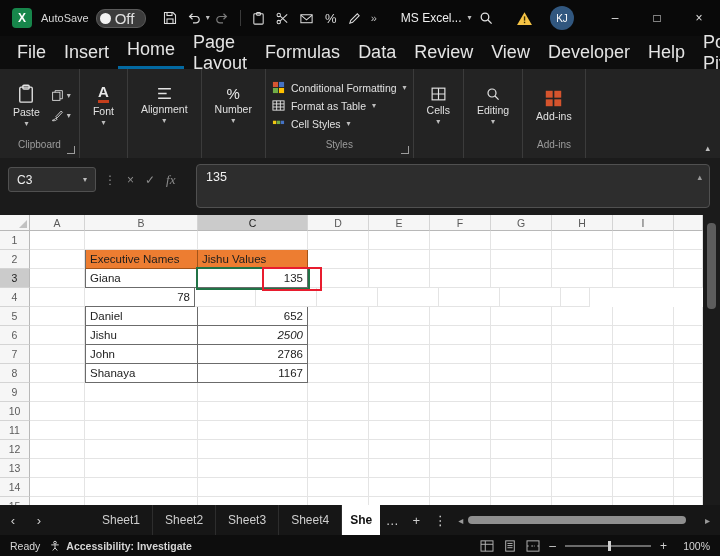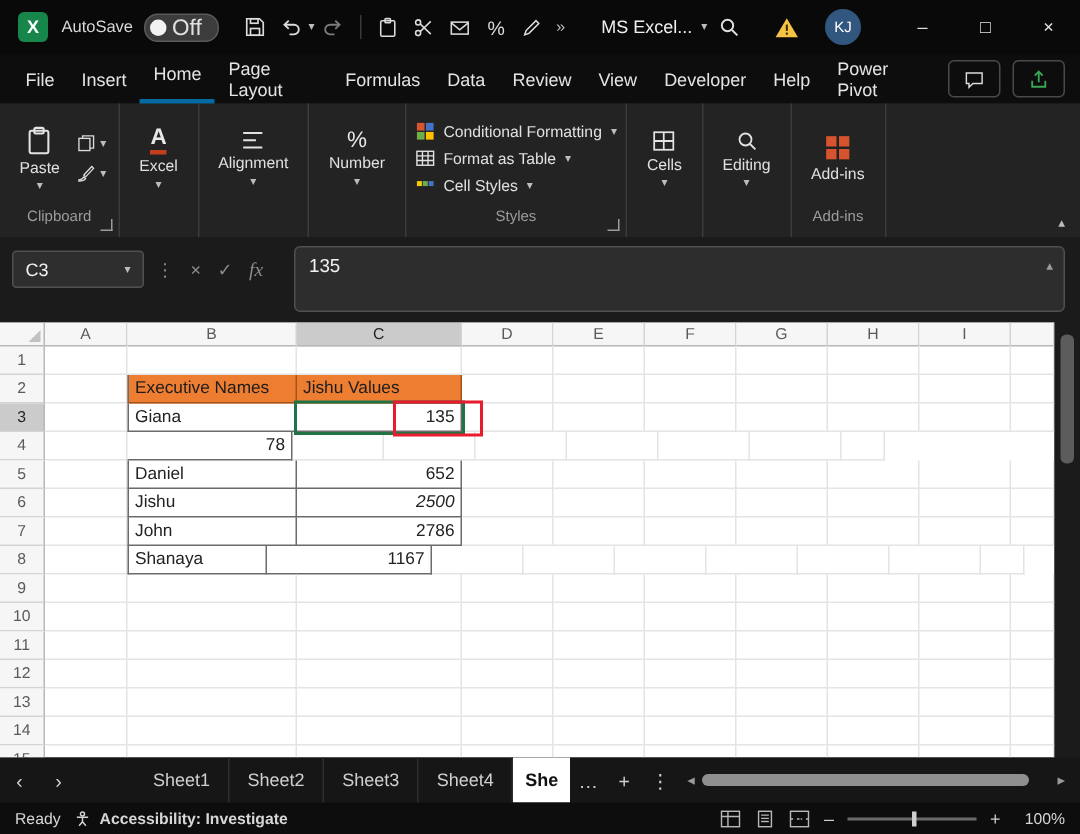--- a/index.html
+++ b/index.html
@@ -21,21 +21,21 @@
   .chev{font-size:8px;color:#bdbdbd;line-height:1}
   .vsep{width:1px;height:16px;background:#3a3a3a;margin:0 6px}
   .tb-title{font-size:12px;color:#f0f0f0;display:flex;align-items:center;gap:6px;margin-left:24px}
   .tb-right{margin-left:auto;display:flex;align-items:center;gap:14px}
   .avatar{width:24px;height:24px;border-radius:50%;background:#31577f;color:#fff;font-size:10px;
           display:flex;align-items:center;justify-content:center}
   .winbtns{display:flex;margin-left:6px}
   .winbtn{width:42px;height:36px;display:flex;align-items:center;justify-content:center;font-size:12px;color:#e0e0e0}
 
   
-  #menubar{top:36px;height:33px;background:#0d0d0d;font-size:12px}
+  #menubar{top:36px;height:33px;background:#0d0d0d;font-size:18px}
   #menu-tabs{display:flex;align-items:center;height:100%;margin-left:8px}
   .menu-item{padding:0 9px;height:100%;display:flex;align-items:center;color:#e4e4e4;cursor:pointer}
   .menu-item.active{border-bottom:7px solid #0369a1;font-weight:normal}
   .mb-right{margin-left:auto;display:flex;align-items:center;margin-right:10px}
   .mb-btn{border:1px solid #4a4a4a;border-radius:4px;height:23px;display:flex;align-items:center;
           justify-content:center;padding:0 9px;margin-left:8px}
 
   
   #ribbon{top:69px;height:89px;background:#232323;display:flex;align-items:stretch;border-bottom:1px solid #000}
   .group{display:flex;flex-direction:column;border-right:1px solid #3b3b3b;position:relative}
@@ -262,21 +262,21 @@
     <div class="glabel">
       <span>Clipboard</span>
       <span class="launcher"></span>
     </div>
   </div>
 
   <div class="group">
     <div class="gcontent">
       <div class="bigbtn">
         <span class="font-A">A</span>
-        <span>Excel</span>
+        <span>Font</span>
         <span class="chev">▾</span>
       </div>
     </div>
     <div class="glabel"></div>
   </div>
 
   <div class="group">
     <div class="gcontent">
       <div class="bigbtn">
         <svg width="17" height="15" viewBox="0 0 16 14" fill="none" stroke="#e3e3e3" stroke-width="1.3">
@@ -507,21 +507,21 @@
       <div class="cell" style="width: 61px;"></div>
       <div class="cell" style="width: 61px;"></div>
       <div class="cell" style="width: 61px;"></div>
       <div class="cell" style="width: 61px;"></div>
       <div class="cell" style="width: 61px;"></div>
       <div class="cell" style="width: 29px;"></div>
     </div>
     <div class="grow">
       <div class="rowhdr">8</div>
       <div class="cell" style="width: 55px;"></div>
-      <div class="cell rng rngl" style="width: 93px;">Shanaya</div>
+      <div class="cell rng rngl" style="width: 113px;">Shanaya</div>
       <div class="cell rng num" style="width: 110px;">1167</div>
       <div class="cell" style="width: 61px;"></div>
       <div class="cell" style="width: 61px;"></div>
       <div class="cell" style="width: 61px;"></div>
       <div class="cell" style="width: 61px;"></div>
       <div class="cell" style="width: 61px;"></div>
       <div class="cell" style="width: 61px;"></div>
       <div class="cell" style="width: 29px;"></div>
     </div>
     <div class="grow">

